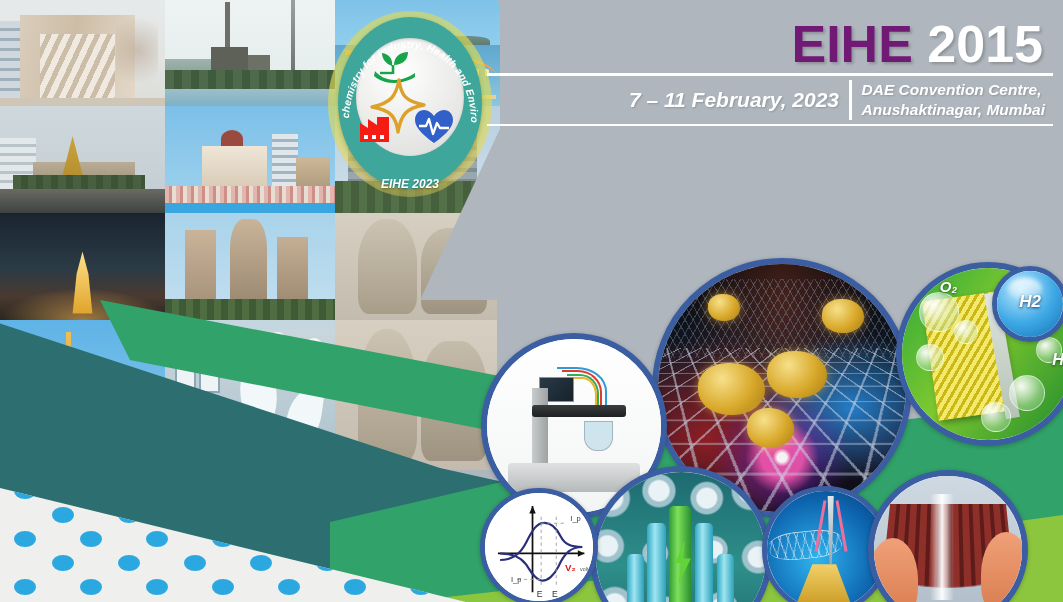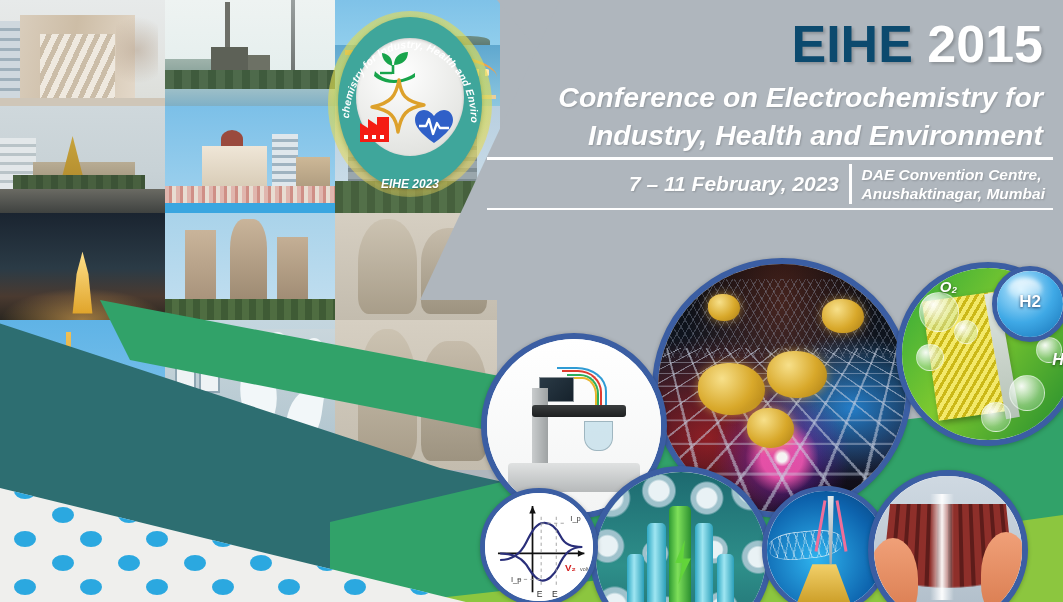--- a/index.html
+++ b/index.html
@@ -198,21 +198,21 @@
   .logo-curve text{font-family:"Liberation Sans",sans-serif;font-weight:bold;font-style:italic;
      font-size:10.3px;fill:#ffffff;letter-spacing:.2px;}
   .logo-year{position:absolute;left:0;top:172px;width:180px;text-align:center;
      font-size:12px;font-weight:bold;font-style:italic;color:#ffffff;
      text-shadow:0 1px 2px rgba(0,0,0,.35);}
 
   
   .hdr{position:absolute;left:487px;top:18px;width:566px;color:#fff;}
   .eihe-line{font-size:52px;font-weight:bold;line-height:1;text-align:right;
      padding-right:10px;text-shadow:2px 2px 3px rgba(0,0,0,.20);}
-  .eihe-line .e{color:#0c4a6e;}
+  .eihe-line .e{color:#701a75;}
   .eihe-line .y{color:#ffffff;}
   .title{margin-top:8px;font-size:28.5px;font-weight:bold;font-style:italic;line-height:1.34;
      text-align:right;padding-right:10px;text-shadow:1px 1px 2px rgba(0,0,0,.18);}
   .rule{height:2.5px;background:#fff;margin:3px 0 4px 0;width:100%;}
   .meta{display:flex;align-items:center;justify-content:flex-end;gap:10px;padding-right:8px;}
   .meta .dt{font-size:21px;font-weight:bold;font-style:italic;white-space:nowrap;
      text-shadow:1px 1px 2px rgba(0,0,0,.18);}
   .meta .bar{width:2.5px;height:40px;background:#fff;}
   .meta .ven{font-size:15.5px;font-weight:bold;font-style:italic;line-height:1.25;
      text-align:left;text-shadow:1px 1px 2px rgba(0,0,0,.18);}
@@ -303,21 +303,21 @@
      background:radial-gradient(circle at 34% 30%,rgba(255,255,255,.95),rgba(210,240,210,.42) 58%,rgba(160,215,165,.25));
      border:1px solid rgba(255,255,255,.5);}
   .c-ws .lbl{position:absolute;color:#fff;font-weight:bold;font-style:italic;
      text-shadow:0 1px 3px rgba(0,0,0,.6);}
 
   
   .c-h2 .inner{background:radial-gradient(circle at 36% 28%,#bfeaff,#3fa9e6 52%,#1470b4 100%);}
   .c-h2 .gloss{position:absolute;left:16%;top:10%;width:52%;height:34%;border-radius:50%;
      background:linear-gradient(#ffffffcc,#ffffff22);filter:blur(2px);}
   .c-h2 .txt{position:absolute;left:0;top:32%;width:100%;text-align:center;color:#fff;
-     font-weight:bold;font-size:17px;text-shadow:0 1px 3px rgba(0,20,60,.75);}
+     font-weight:bold;font-size:17px;text-shadow:0 1px 3px rgba(0,20,60,.75);font-style:italic;}
 
   
   .c-sol .inner{background:linear-gradient(#cfd9e2,#aebcc8);}
   .c-sol .cell{position:absolute;left:8%;top:16%;width:84%;height:58%;
      background:repeating-linear-gradient(90deg,#8e2f2a 0 7px,#5d1c1a 7px 11px);
      border-radius:0 0 50% 50%/0 0 22% 22%;transform:perspective(150px) rotateX(14deg);}
   .c-sol .glare{position:absolute;left:38%;top:12%;width:16%;height:72%;
      background:linear-gradient(90deg,rgba(255,255,255,0),rgba(255,255,255,.95),rgba(255,255,255,0));}
   .c-sol .h1{position:absolute;left:-4%;top:42%;width:34%;height:56%;
      background:linear-gradient(#f0a078,#d87a4d);border-radius:50% 50% 40% 40%;}
@@ -539,24 +539,20 @@
     </svg>
 
     <div class="logo-year">EIHE 2023</div>
   </div>
 
   <div class="hdr">
     <div class="eihe-line">
       <span class="e">EIHE</span>
       <span class="y">2015</span>
     </div>
-    <div class="title">
-      <div>Conference on Electrochemistry for</div>
-      <div>Industry, Health and Environment</div>
-    </div>
     <div class="rule"></div>
     <div class="meta">
       <div class="dt">7 – 11 February, 2023</div>
       <div class="bar"></div>
       <div class="ven">
         <div>DAE Convention Centre,</div>
         <div>Anushaktinagar, Mumbai</div>
       </div>
     </div>
     <div class="rule2"></div>

